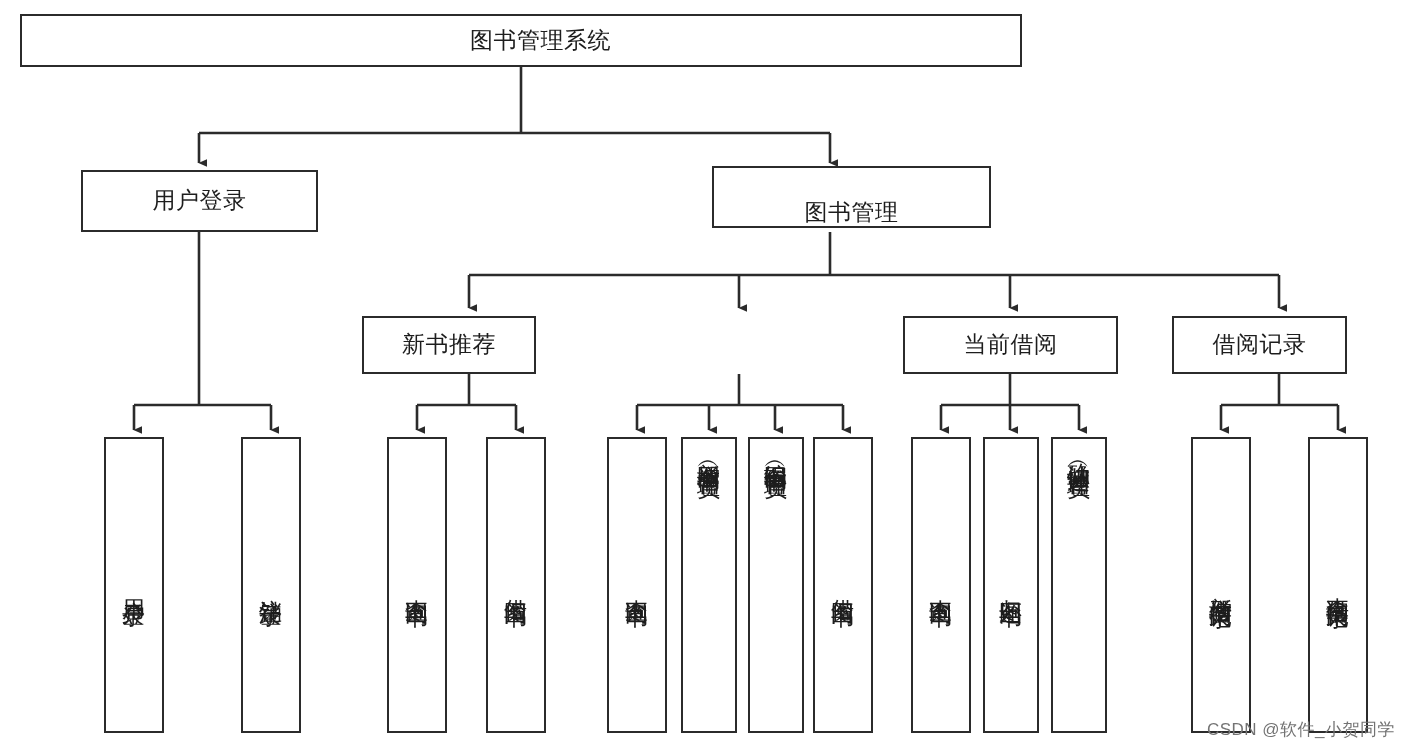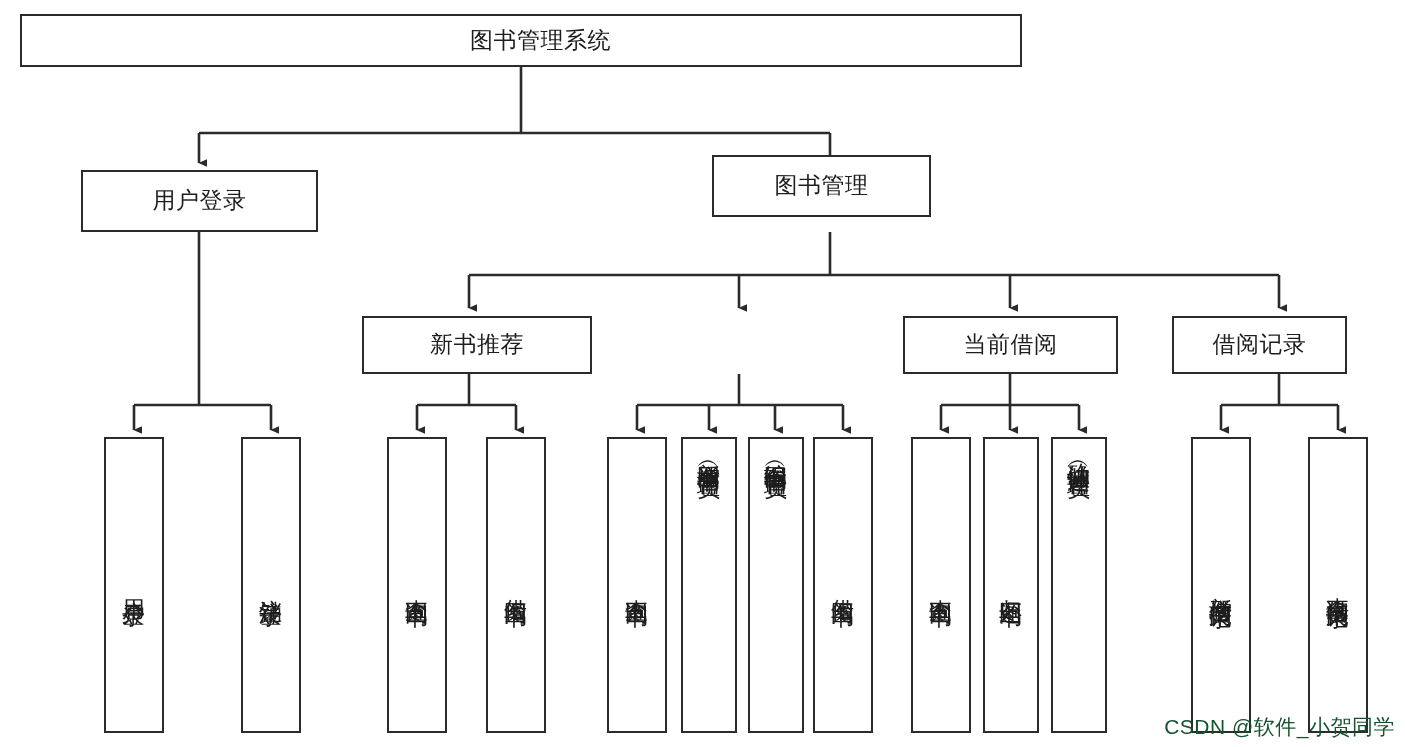--- a/index.html
+++ b/index.html
@@ -61,22 +61,22 @@
     white-space: nowrap;
   }
   .node.vertical.centered {
     align-items: center;
     padding-top: 0;
   }
   #watermark {
     position: absolute;
     right: 10px;
     bottom: 6px;
-    font-size: 21px;
-    color: #14532d;
+    font-size: 17px;
+    color: #737373;
     letter-spacing: 0.5px;
     z-index: 5;
     white-space: nowrap;
   }
 </style>
 </head>
 <body>
 
 <div id="diagram-root">
 
@@ -131,25 +131,25 @@
   </svg>
 
   <div class="node horizontal" style="left:20px; top:14px; width:1002px; height:53px;padding-left:39px;">
     <span class="node-label">图书管理系统</span>
   </div>
 
   <div class="node horizontal" style="left:81px; top:170px; width:237px; height:62px;">
     <span class="node-label">用户登录</span>
   </div>
 
-  <div class="node horizontal" style="left:712px; top:155px; width:219px; height:62px;">
+  <div class="node horizontal" style="left:712px; top:166px; width:279px; height:62px;align-items:flex-end;">
     <span class="node-label">图书管理</span>
   </div>
 
-  <div class="node horizontal" style="left:362px; top:316px; width:230px; height:58px;font-family:Liberation Serif, serif;">
+  <div class="node horizontal" style="left:362px; top:316px; width:174px; height:58px;font-family:Liberation Serif, serif;">
     <span class="node-label">新书推荐</span>
   </div>
 
 
   <div class="node horizontal" style="left:903px; top:316px; width:215px; height:58px;">
     <span class="node-label">当前借阅</span>
   </div>
 
   <div class="node horizontal" style="left:1172px; top:316px; width:175px; height:58px;">
     <span class="node-label">借阅记录</span>

